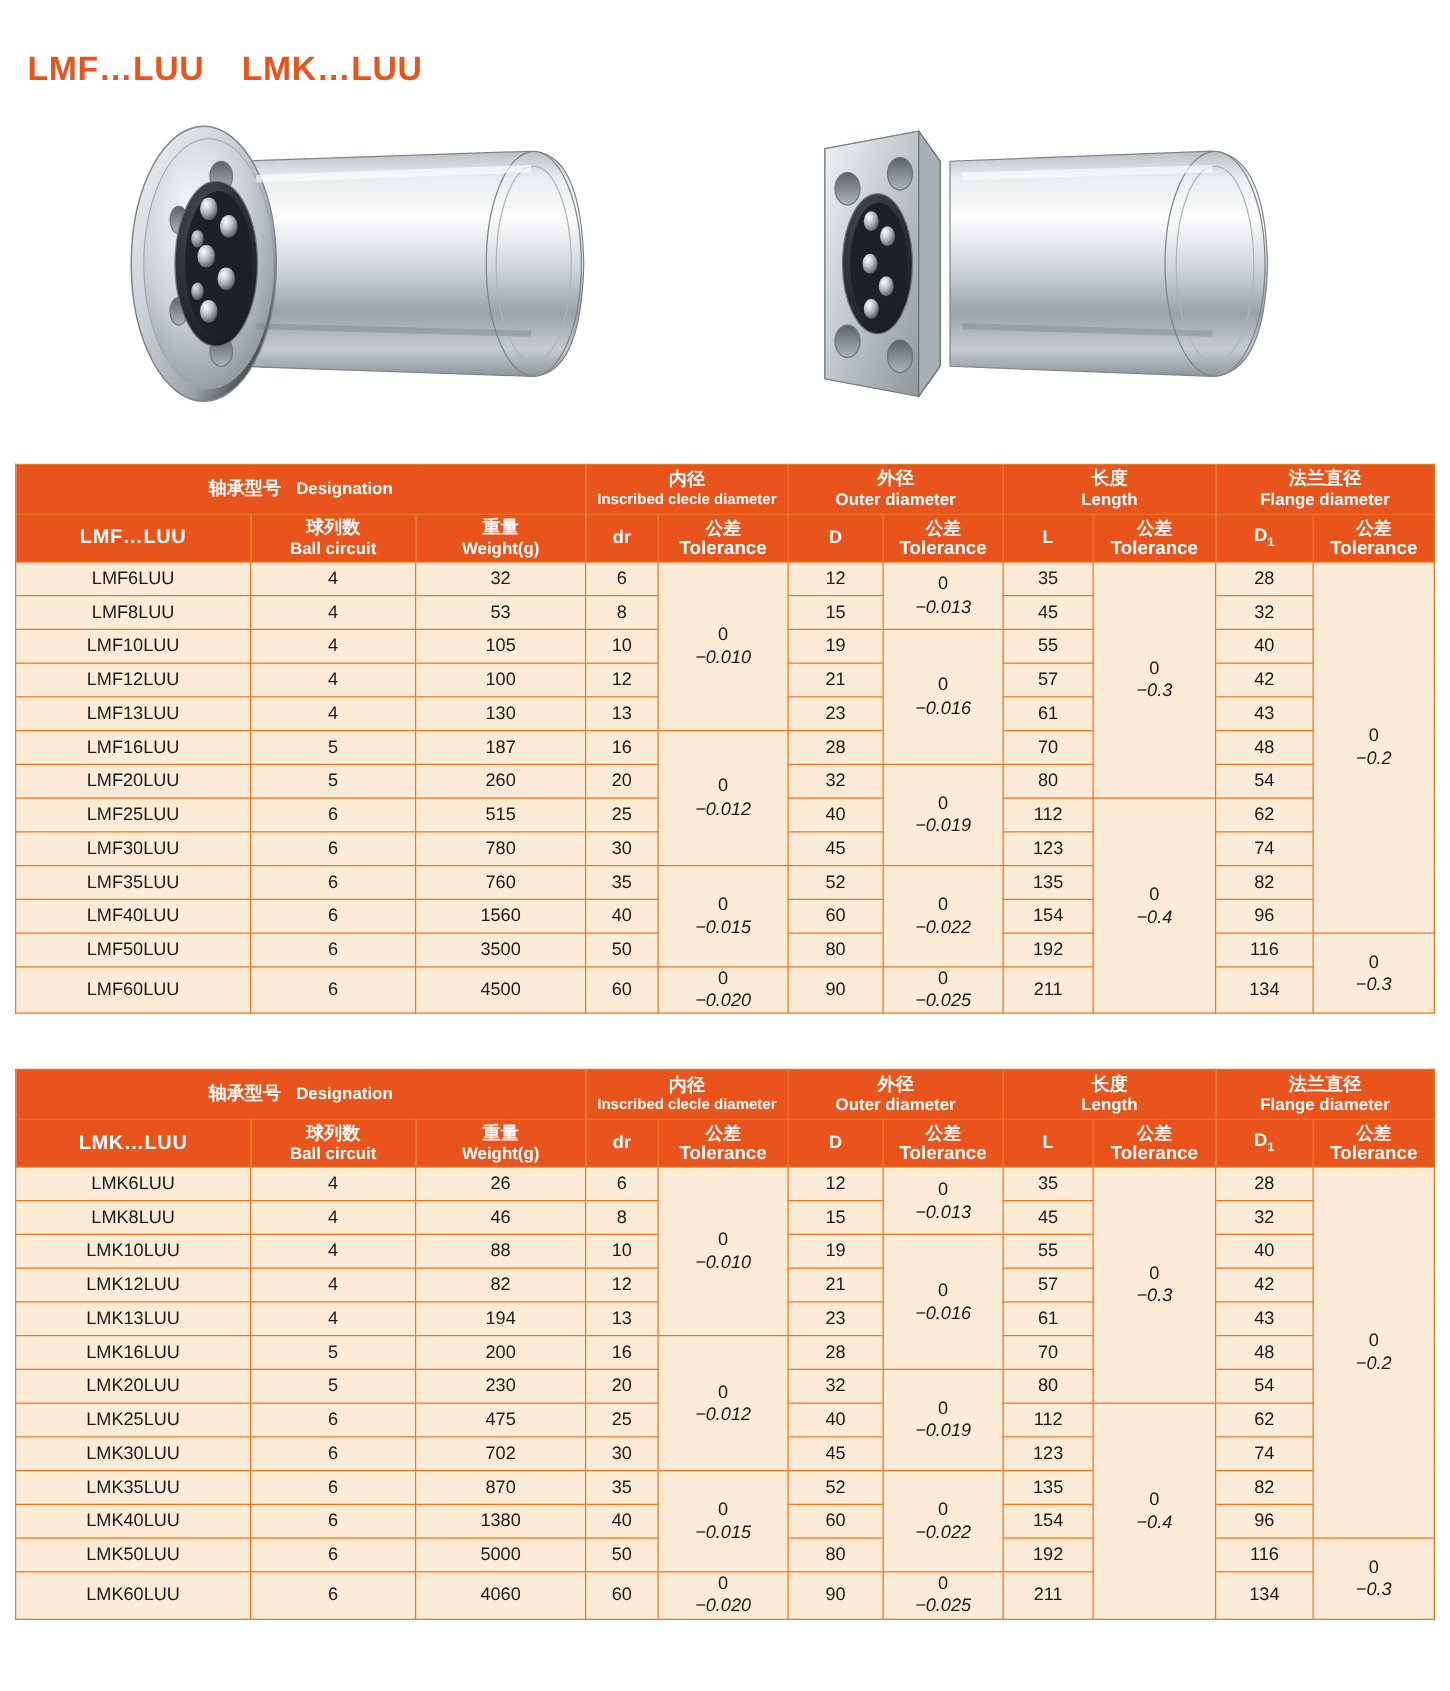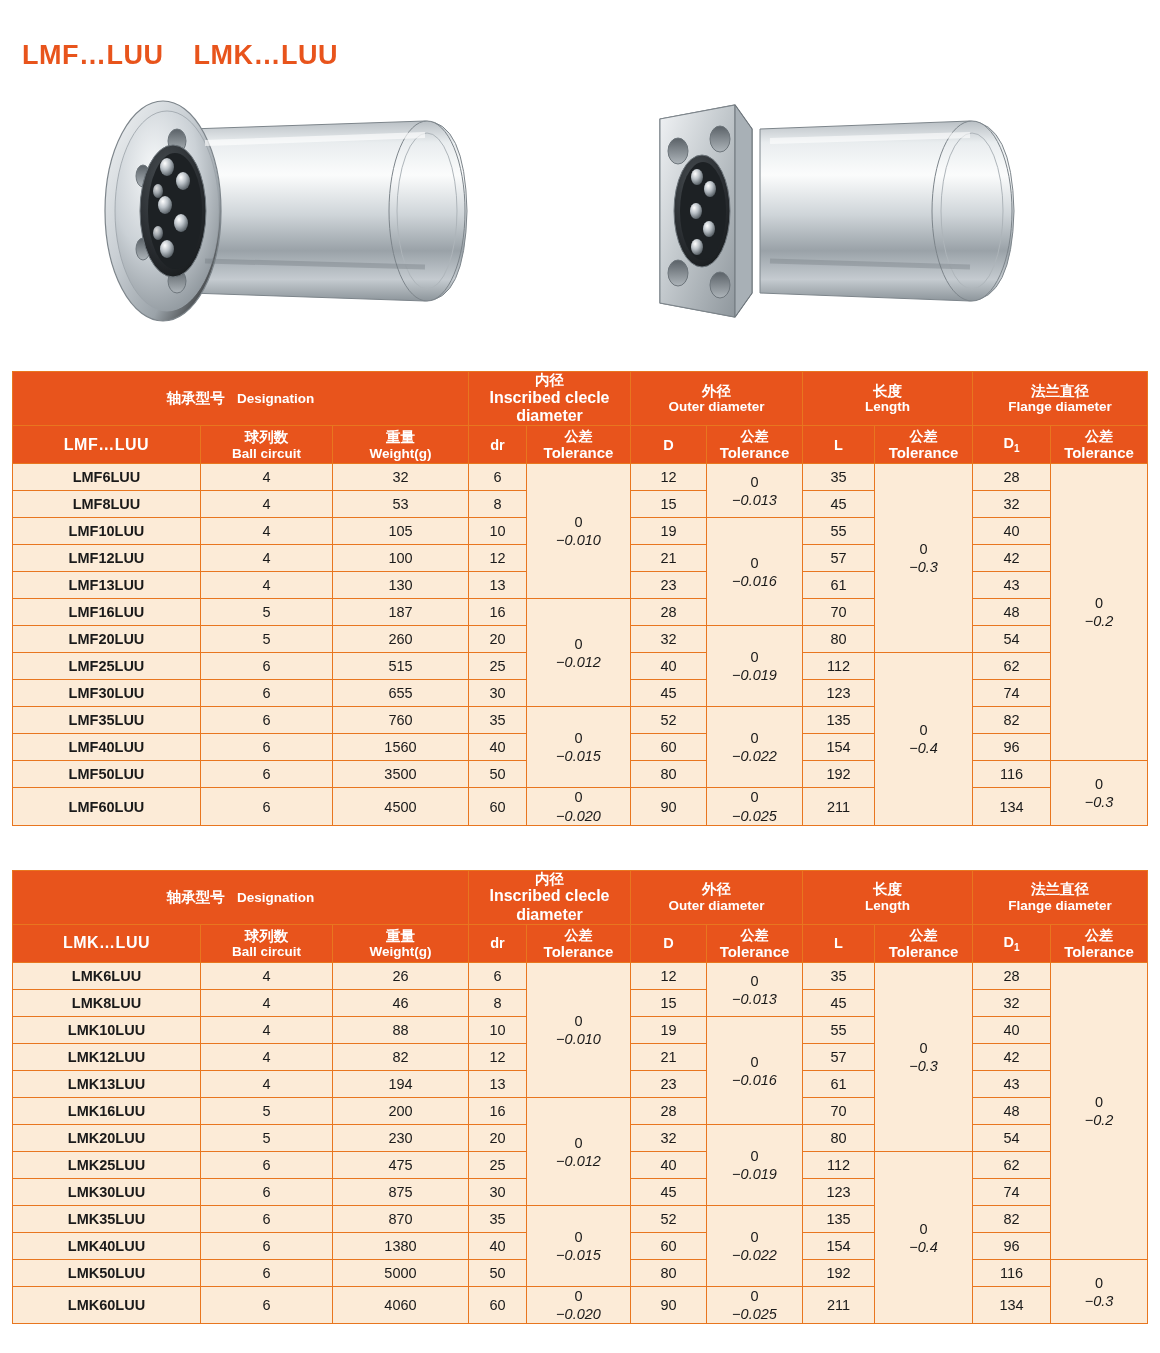--- a/index.html
+++ b/index.html
@@ -57,33 +57,33 @@
     height: 27px;
   }
   thead td {
     background: #E8541C;
     color: #ffffff;
     font-weight: bold;
     line-height: 1.15;
   }
   thead td .cn { display: block; font-size: 14.5px; font-weight: bold; }
   thead td .en { display: block; font-size: 13.5px; font-weight: bold; }
-  thead td .en-small { display: block; font-size: 16px; font-weight: bold; }
+  thead td .en-small { display: block; font-size: 12px; font-weight: bold; }
   thead td.series {
     font-size: 16px;
     letter-spacing: 0.5px;
   }
   thead td.tol .cn { font-size: 14px; }
   thead td.tol .en-small { font-size: 15px; }
   thead td.sub { height: 38px; }
   thead td.top { height: 40px; }
 
   tbody td { background: #FCEBD7; }
   tbody td.model { background: #FCEBD7; }
-  tbody tr td:first-child { font-size: 14.5px; font-weight: bold; }
+  tbody tr td:first-child { font-size: 14.5px; }
   .tolcell { line-height: 1.25; }
   .tolcell .zero { display: block; }
   .tolcell .neg { display: block; font-style: italic; }
   sub { font-size: 10px; }
 </style>
 </head>
 <body>
 
 <div class="page">
 
@@ -386,21 +386,21 @@
           <td>112</td>
           <td rowspan="6" class="tolcell">
             <span class="zero">0</span>
             <span class="neg">−0.4</span>
           </td>
           <td>62</td>
         </tr>
         <tr>
           <td class="model">LMF30LUU</td>
           <td>6</td>
-          <td>655</td>
+          <td>780</td>
           <td>30</td>
           <td>45</td>
           <td>123</td>
           <td>74</td>
         </tr>
         <tr>
           <td class="model">LMF35LUU</td>
           <td>6</td>
           <td>760</td>
           <td>35</td>
@@ -629,21 +629,21 @@
           <td>112</td>
           <td rowspan="6" class="tolcell">
             <span class="zero">0</span>
             <span class="neg">−0.4</span>
           </td>
           <td>62</td>
         </tr>
         <tr>
           <td class="model">LMK30LUU</td>
           <td>6</td>
-          <td>875</td>
+          <td>702</td>
           <td>30</td>
           <td>45</td>
           <td>123</td>
           <td>74</td>
         </tr>
         <tr>
           <td class="model">LMK35LUU</td>
           <td>6</td>
           <td>870</td>
           <td>35</td>

